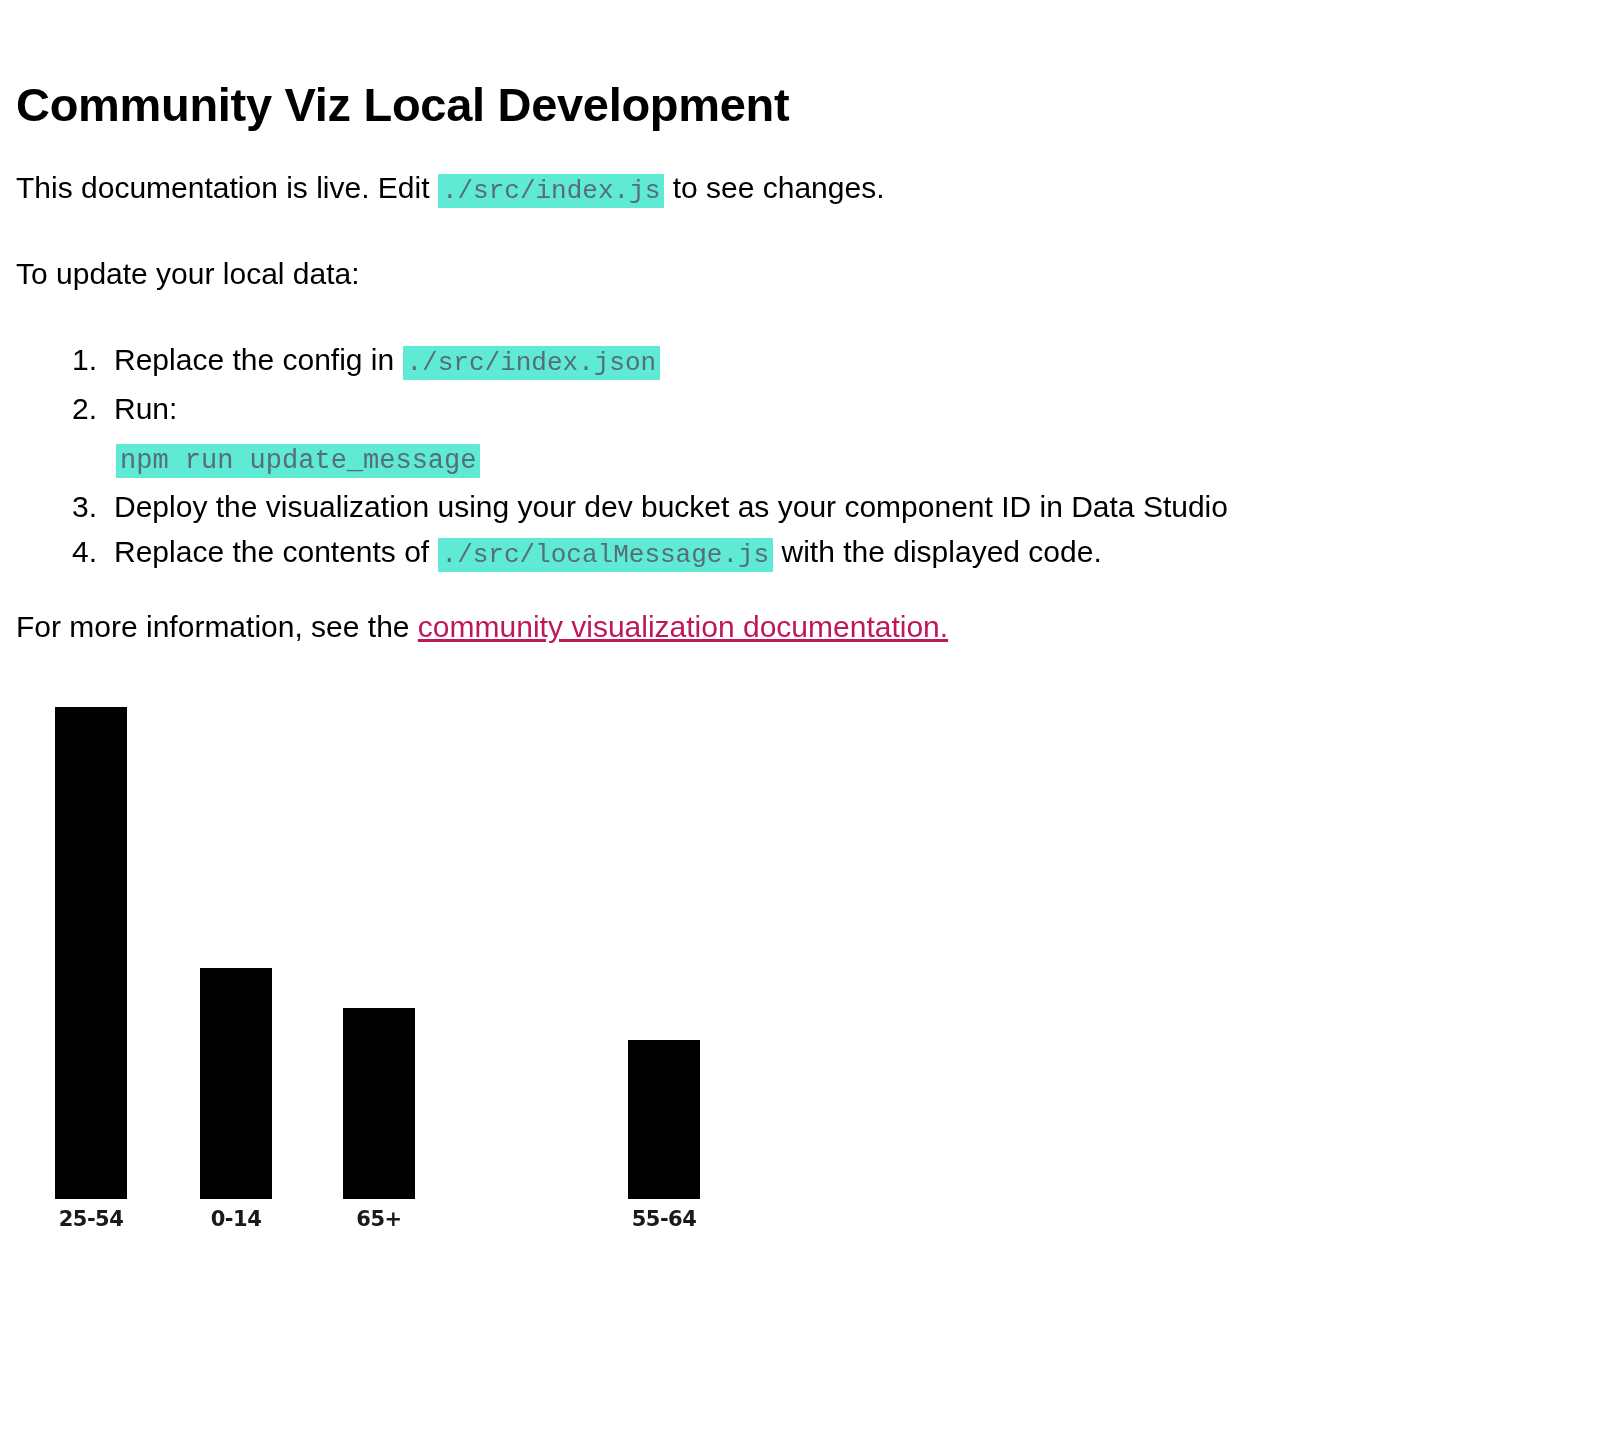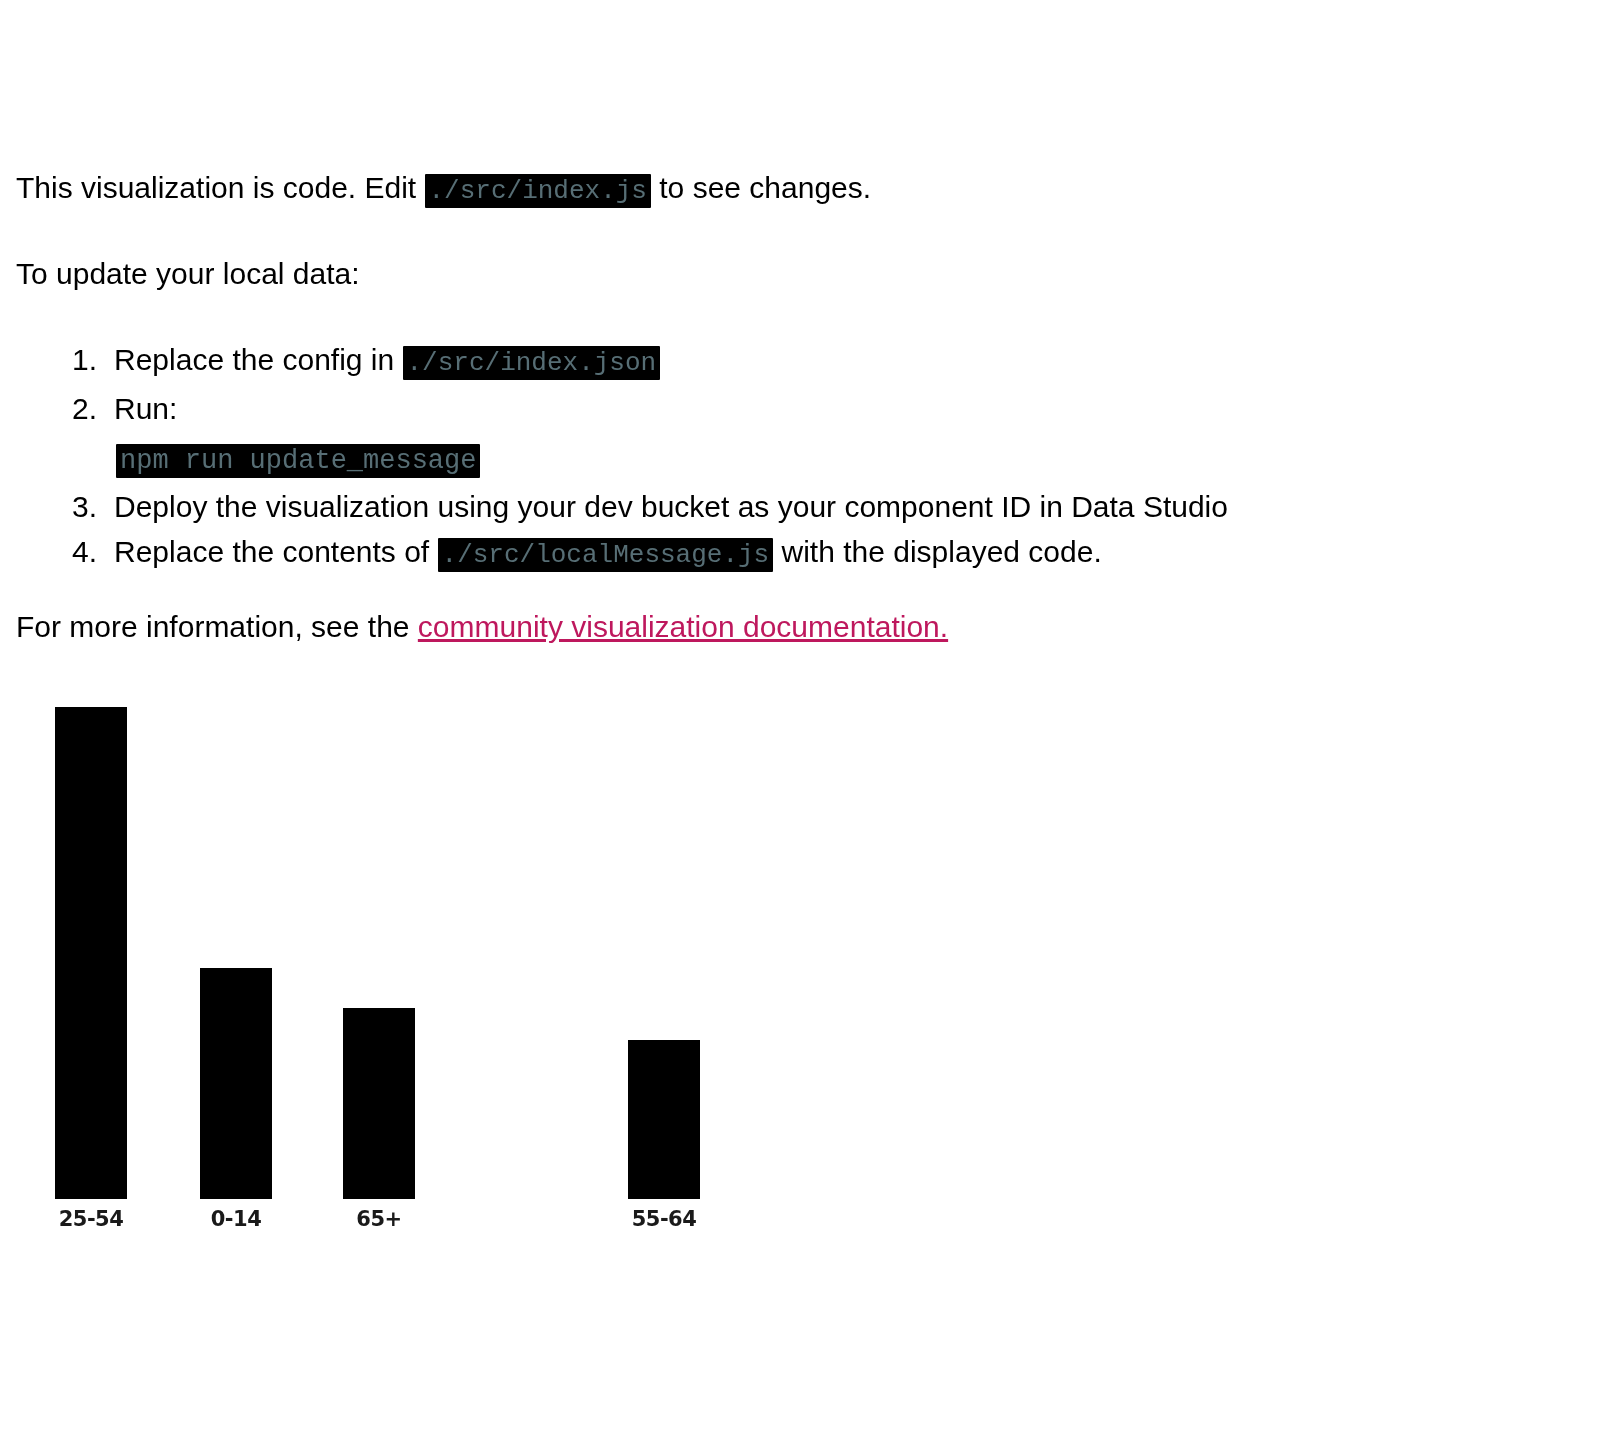--- a/index.html
+++ b/index.html
@@ -42,21 +42,21 @@
     line-height: 40px;
     white-space: nowrap;
   }
   .para-intro { top: 168px; }
   .para-update { top: 254px; }
   .para-moreinfo { top: 607px; }
 
   
   code, .code {
     font-family: "Liberation Mono", "DejaVu Sans Mono", monospace;
-    background: #000000;
+    background: #5eead4;
     color: #576e75;
     font-size: 26px;
     padding: 2px 4px;
     border-radius: 1px;
     white-space: pre;
   }
 
   
   .steps {
     position: absolute;
@@ -129,22 +129,23 @@
     font-family: "DejaVu Sans", sans-serif;
     color: #1a1a1a;
     letter-spacing: -0.5px;
   }
 </style>
 </head>
 <body>
 
 <div class="page">
 
+  <h1 class="doc-title">Community Viz Local Development</h1>
 
-  <div class="para para-intro"><span>This visualization is code. Edit </span><code class="code">./src/index.js</code><span> to see changes.</span></div>
+  <div class="para para-intro"><span>This documentation is live. Edit </span><code class="code">./src/index.js</code><span> to see changes.</span></div>
 
   <div class="para para-update">To update your local data:</div>
 
   <ol class="steps">
 
     <li class="step">
       <span class="step-num">1.</span><span>Replace the config in </span><code class="code">./src/index.json</code><span></span>
     </li>
 
     <li class="step">

